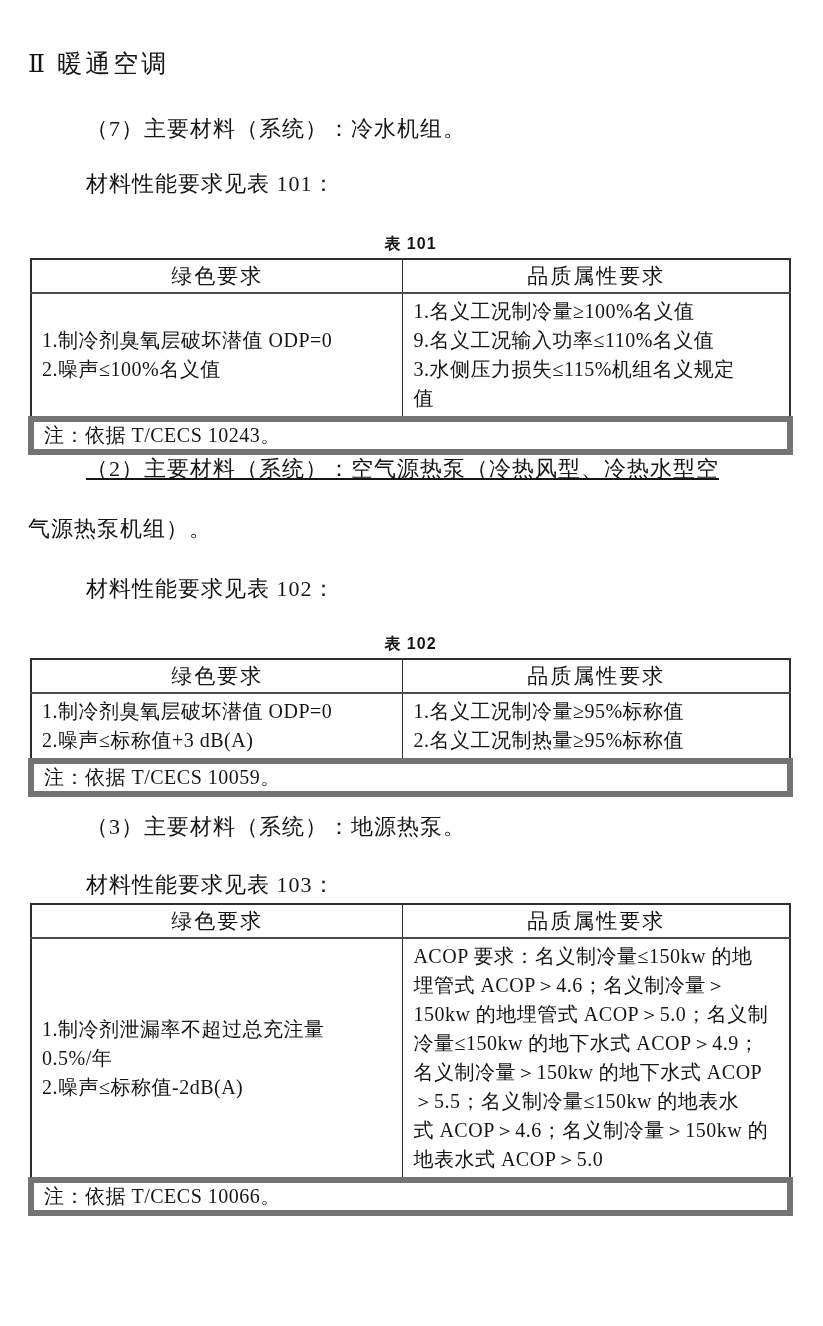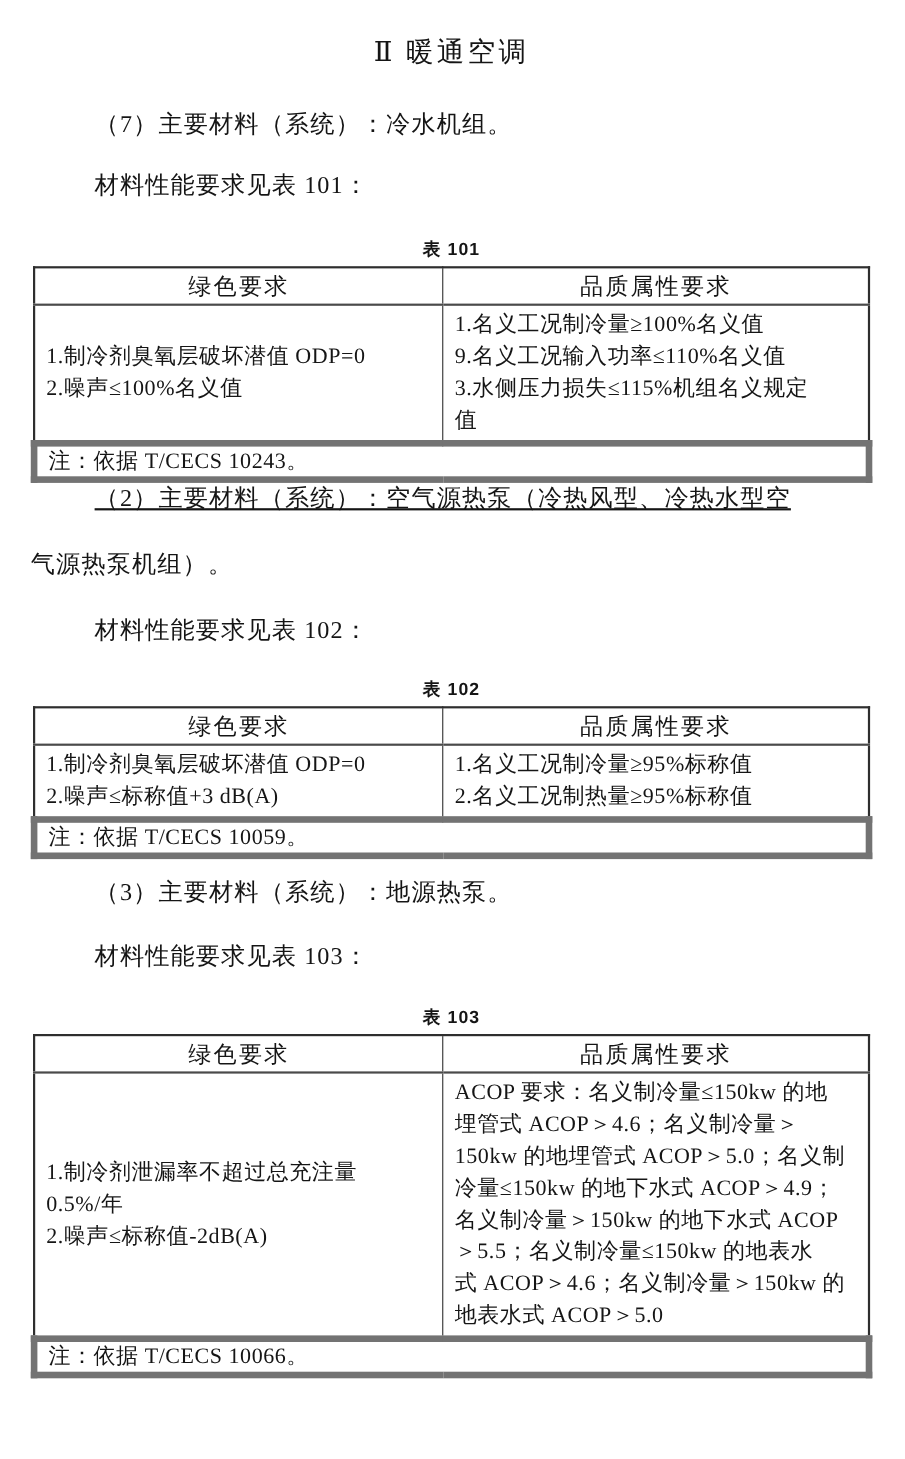--- a/index.html
+++ b/index.html
@@ -15,22 +15,21 @@
     overflow: hidden;
   }
   .page {
     box-sizing: border-box;
     width: 823px;
     height: 1326px;
     padding: 0 30px 0 28px;
   }
   .doc-title {
     margin: 0;
-    padding-top: 33px;
-    text-align: center;
+    padding-top: 49px;
     font-size: 25px;
     line-height: 30px;
     font-weight: 400;
     letter-spacing: 3px;
     white-space: nowrap;
   }
   .line {
     font-size: 22px;
     line-height: 28px;
     letter-spacing: 1px;
@@ -169,21 +168,20 @@
       <td class="note-cell" colspan="2">
         <div class="note-line">注：依据 T/CECS 10059。</div>
       </td>
     </tr>
   </tbody>
     </table>
 
   <div class="line indent p3">（3）主要材料（系统）：地源热泵。</div>
   <div class="line indent p3ref">材料性能要求见表 103：</div>
 
-  <div class="table-caption cap3">表 103</div>
   <table class="doc-table">
     <colgroup>
         <col class="col-green">
         <col class="col-quality">
       </colgroup>
     <tbody>
         <tr>
       <th>绿色要求</th>
       <th>品质属性要求</th>
     </tr>

